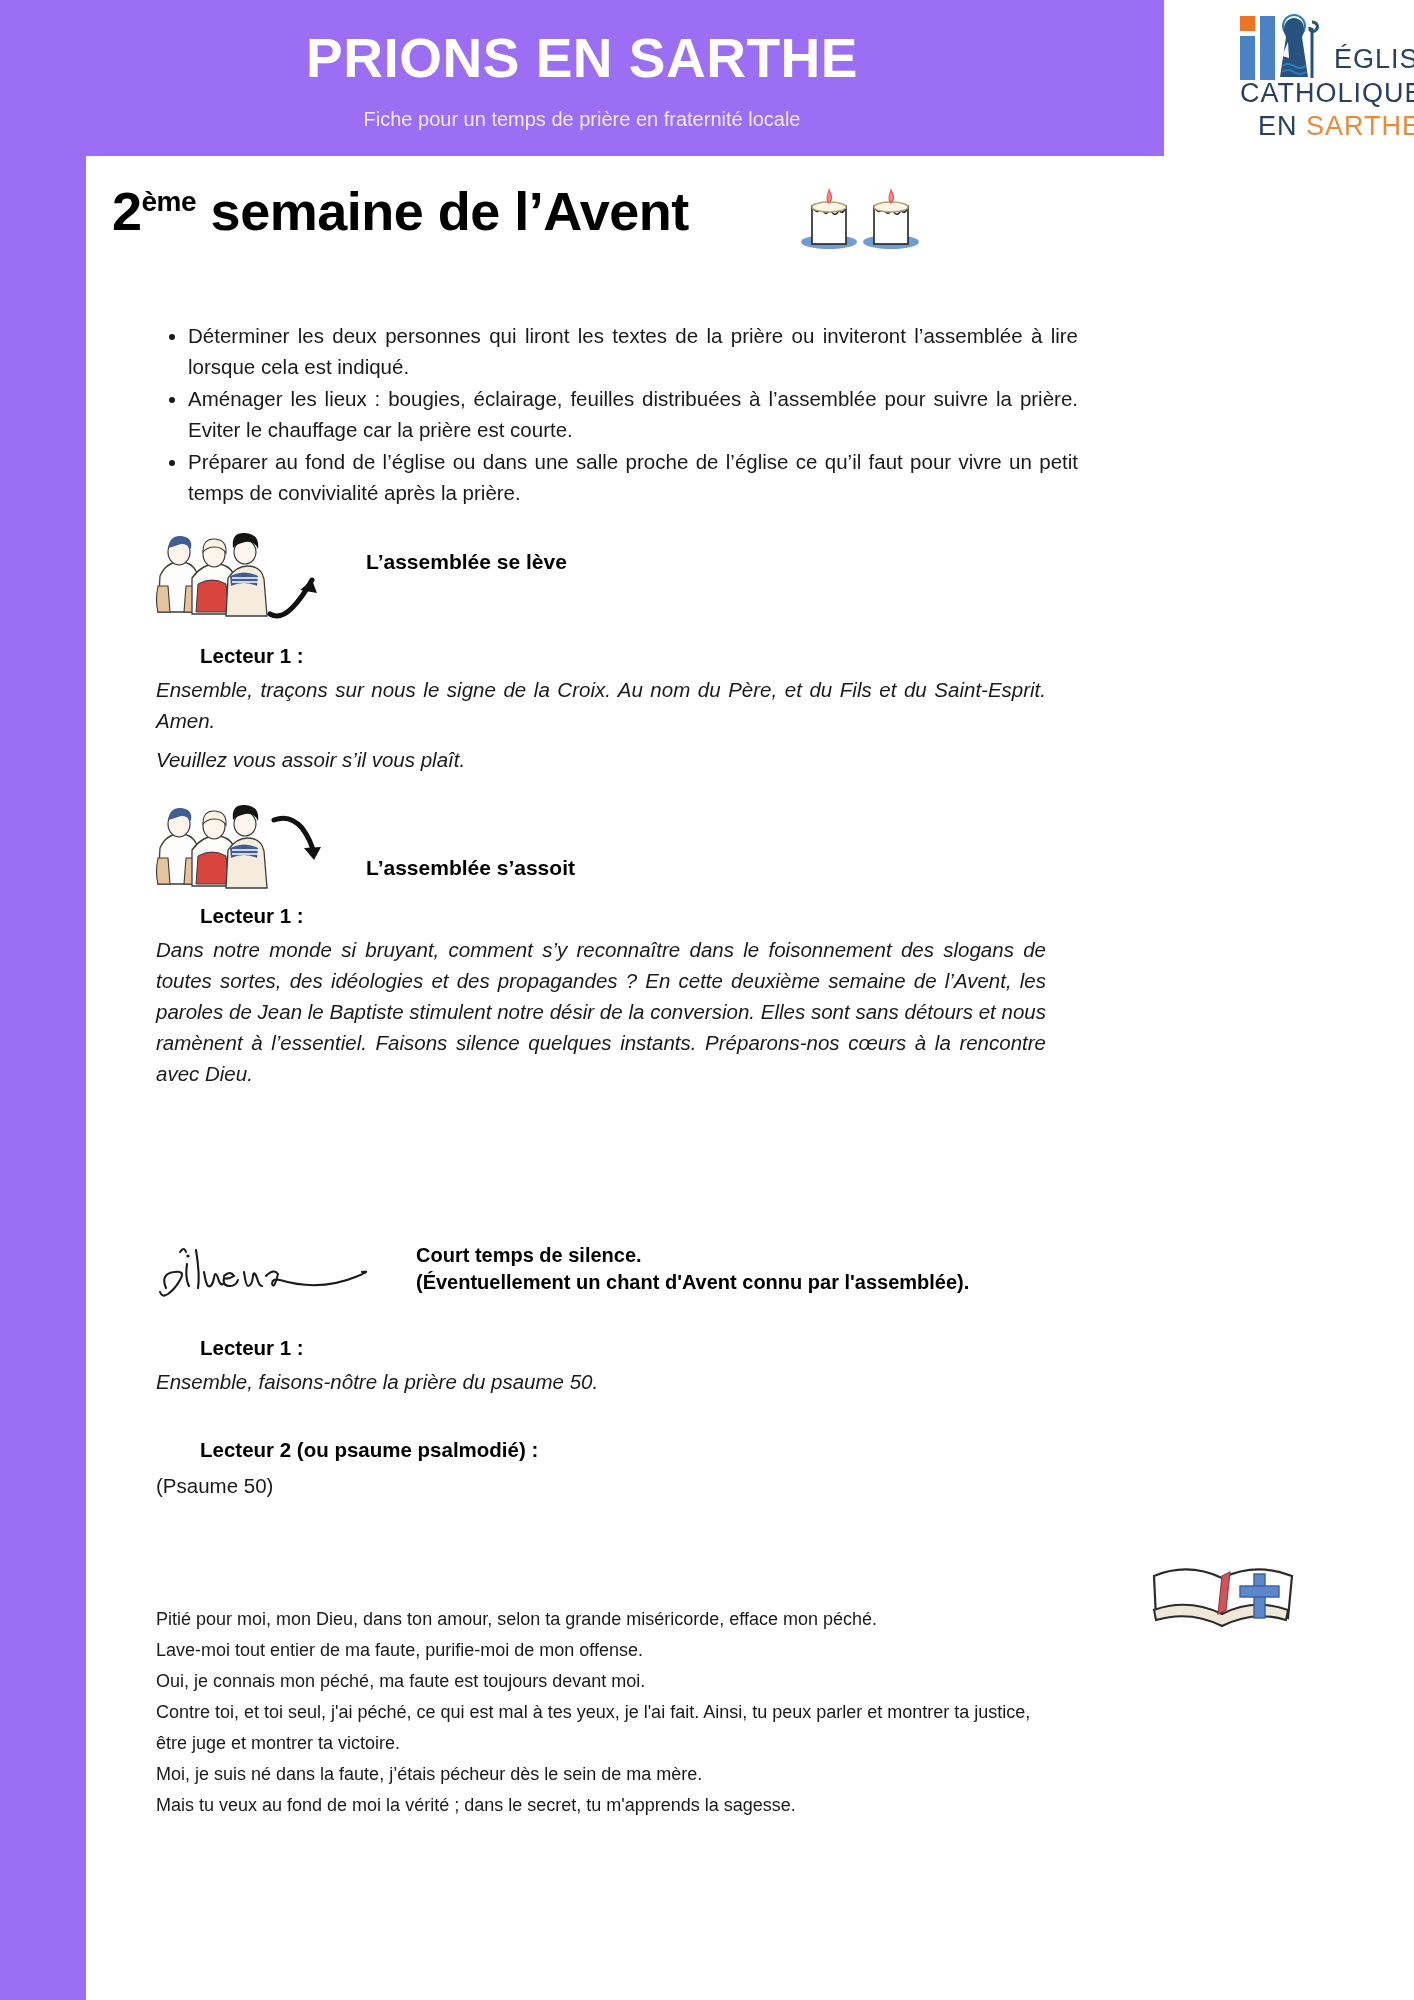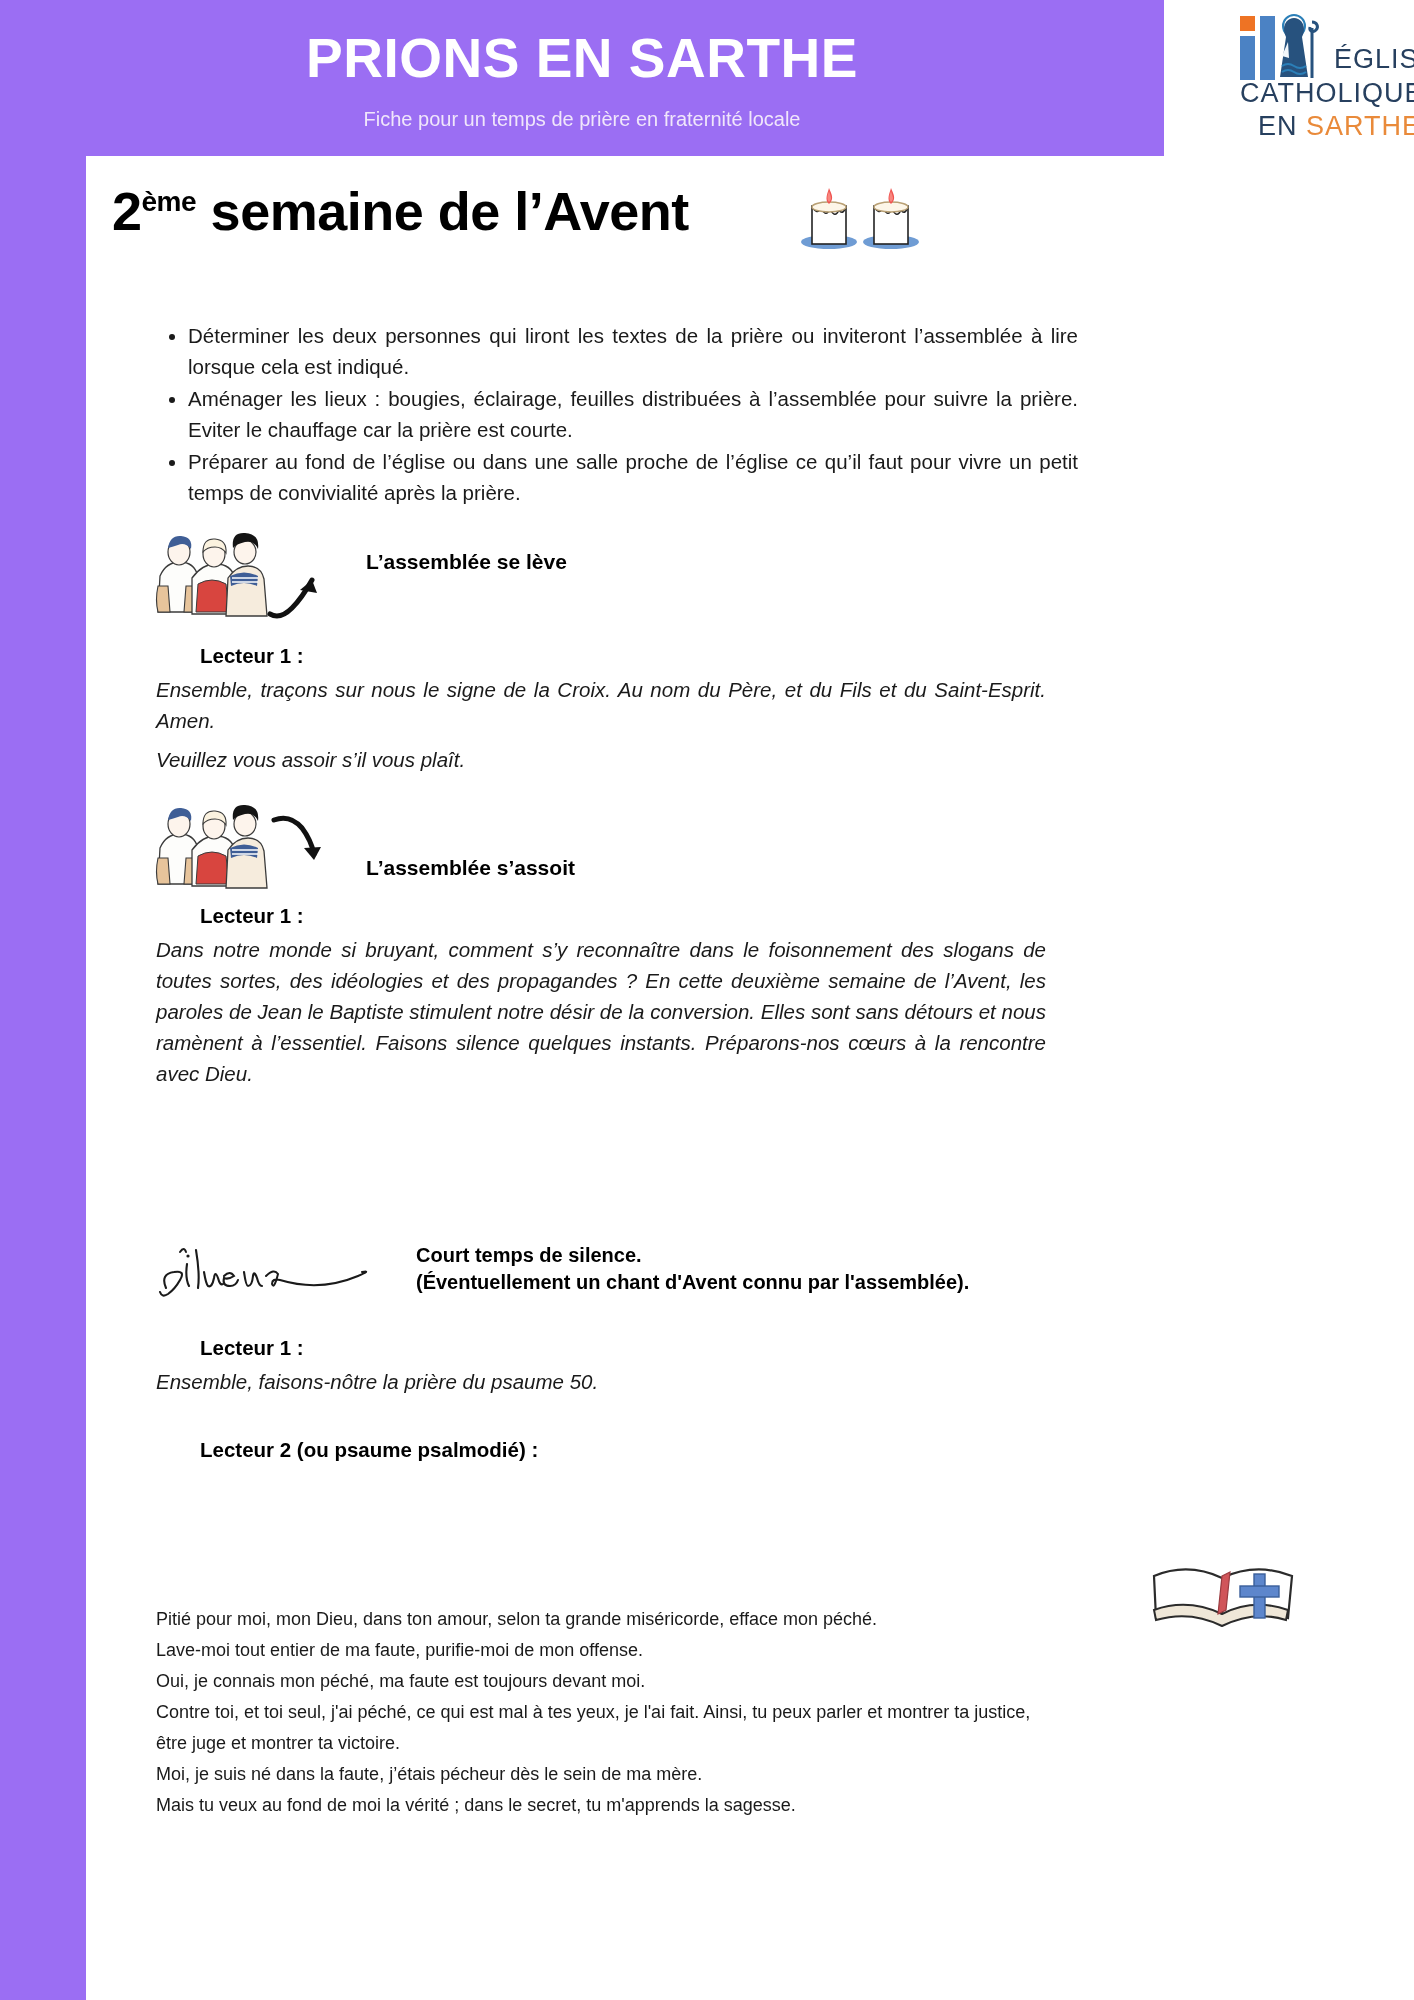--- a/index.html
+++ b/index.html
@@ -390,20 +390,21 @@
   </svg>
   <div class="silence-note" style="top:1086px;">
     <div>Court temps de silence.</div>
     <div>(Éventuellement un chant d'Avent connu par l'assemblée).</div>
   </div>
 
   <div class="reader-head" style="top:1180px;">Lecteur 1 :</div>
   <div class="reader-body" style="top:1210px;">Ensemble, faisons-nôtre la prière du psaume 50.</div>
 
   <div class="reader-head" style="top:1282px;">Lecteur 2 (ou psaume psalmodié) :</div>
+  <div class="plain-body" style="top:1314px;">(Psaume 50)</div>
 
   <svg class="book-art" viewBox="0 0 160 100">
     <path d="M8 36 q34 -14 68 2 q34 -16 70 -2 l-4 42 q-34 -12 -66 4 q-32 -16 -66 -4 z" fill="#ffffff" stroke="#2b2b2b" stroke-width="2.2"></path>
     <path d="M76 38 v44" stroke="#2b2b2b" stroke-width="2"></path>
     <path d="M8 70 q34 -12 68 4 q32 -16 66 -4 l-2 10 q-32 -10 -64 6 q-32 -16 -66 -6 z" fill="#efe7d8" stroke="#2b2b2b" stroke-width="2"></path>
     <path d="M76 36 l8 -4 l-4 38 l-8 4 z" fill="#d0555a" stroke="#9b3b40" stroke-width="1.2"></path>
     <rect x="108" y="34" width="11" height="44" fill="#5d86cc" stroke="#3a5e9a" stroke-width="1.4"></rect>
     <rect x="94" y="46" width="39" height="11" fill="#5d86cc" stroke="#3a5e9a" stroke-width="1.4"></rect>
   </svg>
 

